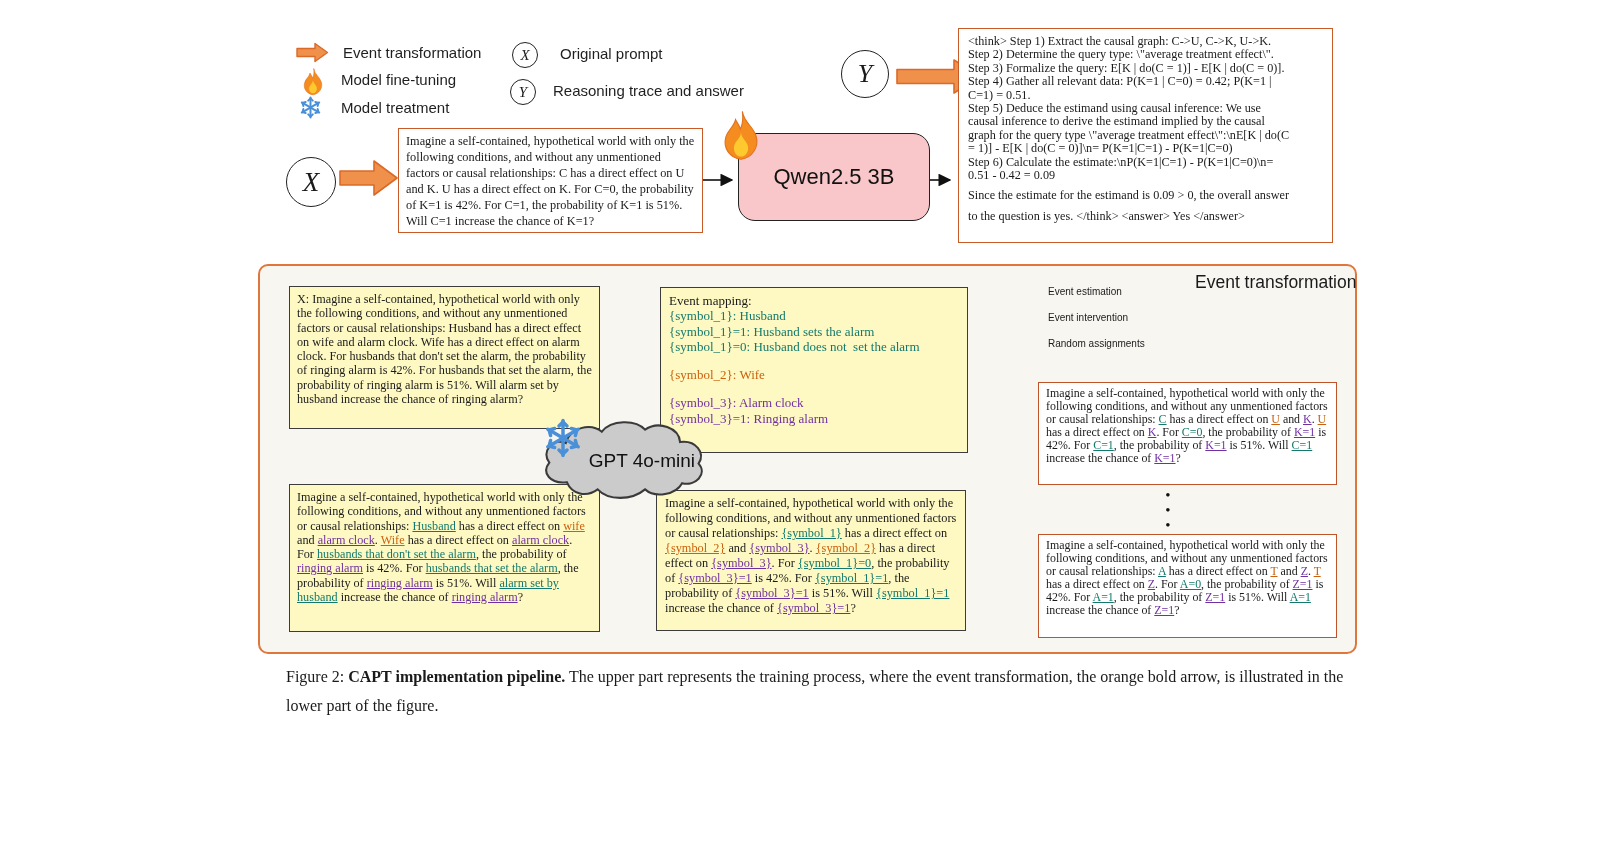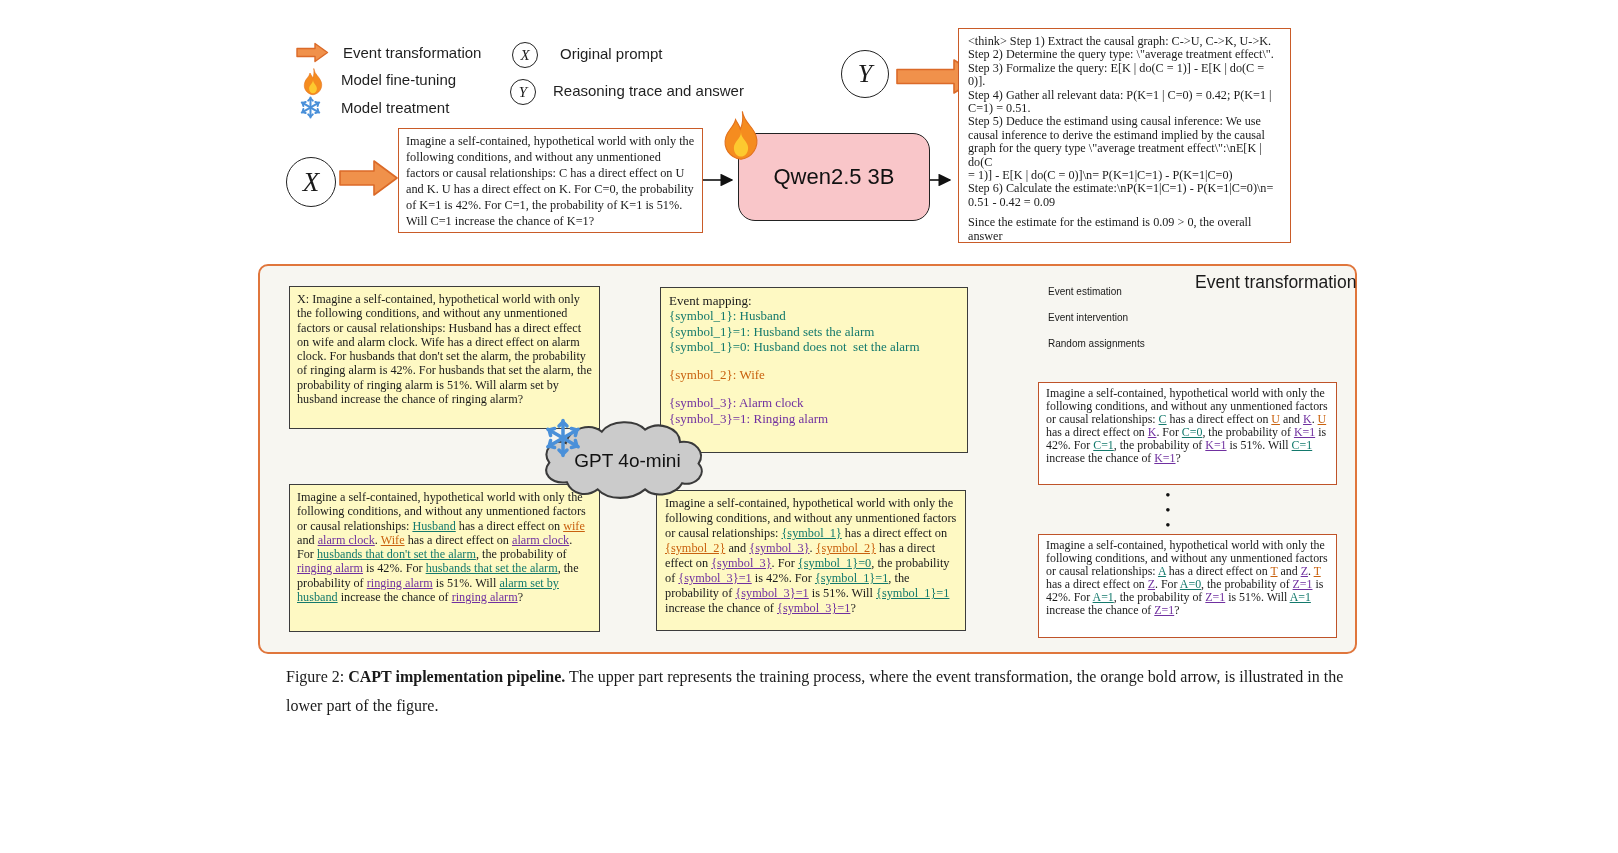--- a/index.html
+++ b/index.html
@@ -127,21 +127,21 @@
     <span class="sans model-label">Qwen2.5 3B</span>
   </div>
 
   <svg class="abs" style="left:718px;top:110px;" width="46" height="52" viewBox="0 0 32 38">
     <path d="M17 1 C18 9 25 12 27 19 C29.5 27 24 35 16 36 C8 35 2.5 28 5 19.5 C6.5 14.5 11 12 12 7 C13.5 10 15 11.5 15.5 14 C17.5 10 17.5 5 17 1 Z" fill="#f58c1f" stroke="#e2711d" stroke-width="0.8"></path>
     <path d="M16 16 C16 21 10.8 23 10.8 27.5 C10.8 31.5 13.2 34 16 34 C18.8 34 21.2 31.5 21.2 27.5 C21.2 23 16 21 16 16 Z" fill="#fdc92f"></path>
   </svg>
 
   <div class="abs sym-circle" style="left:841px;top:50px;width:46px;height:46px;font-size:26px;">Y</div>
 
-  <div class="abs tbox think" style="left:958px;top:28px;width:333px;height:215px;">
+  <div class="abs tbox think" style="left:958px;top:28px;width:375px;height:215px;">
       <div class="tline"><span>&lt;think&gt; Step 1) Extract the causal graph: C-&gt;U, C-&gt;K, U-&gt;K.</span></div>
       <div class="tline"><span>Step 2) Determine the query type: \"average treatment effect\".</span></div>
       <div class="tline"><span>Step 3) Formalize the query: E[K | do(C = 1)] - E[K | do(C = 0)].</span></div>
       <div class="tline"><span>Step 4) Gather all relevant data: P(K=1 | C=0) = 0.42; P(K=1 |</span></div>
       <div class="tline"><span>C=1) = 0.51.</span></div>
       <div class="tline"><span>Step 5) Deduce the estimand using causal inference: We use</span></div>
       <div class="tline"><span>causal inference to derive the estimand implied by the causal</span></div>
       <div class="tline"><span>graph for the query type \"average treatment effect\":\nE[K | do(C</span></div>
       <div class="tline"><span>= 1)] - E[K | do(C = 0)]\n= P(K=1|C=1) - P(K=1|C=0)</span></div>
       <div class="tline"><span>Step 6) Calculate the estimate:\nP(K=1|C=1) - P(K=1|C=0)\n=</span></div>
@@ -182,21 +182,21 @@
     <div>•</div>
     <div>•</div>
     <div>•</div>
   </div>
 
   <div class="abs obox rich-sm" style="left:1038px;top:534px;width:299px;height:104px;"><span>Imagine a self-contained, hypothetical world with only the following conditions, and without any unmentioned factors or causal relationships: </span><span class="c-teal useg">A</span><span> has a direct effect on </span><span class="c-orange useg">T</span><span> and </span><span class="c-purple useg">Z</span><span>. </span><span class="c-orange useg">T</span><span> has a direct effect on </span><span class="c-purple useg">Z</span><span>. For </span><span class="c-teal useg">A=0</span><span>, the probability of </span><span class="c-purple useg">Z=1</span><span> is 42%. For </span><span class="c-teal useg">A=1</span><span>, the probability of </span><span class="c-purple useg">Z=1</span><span> is 51%. Will </span><span class="c-teal useg">A=1</span><span> increase the chance of </span><span class="c-purple useg">Z=1</span><span>?</span></div>
 
   <svg class="abs" style="left:538px;top:416px;" width="175" height="85" viewBox="0 0 170 82">
     <path d="M28,64 C12,66 3,55 11,45 C3,35 13,21 27,26 C31,11 51,6 62,15 C71,3 95,3 104,13 C117,4 137,11 138,25 C153,23 163,35 156,46 C165,56 153,68 140,65 C134,76 114,80 104,71 C91,82 68,82 58,71 C47,79 33,76 28,64 Z" fill="#cbcbcb" stroke="#3a3a3a" stroke-width="2"></path>
   </svg>
-  <div class="abs sans" style="left:560px;top:450px;width:135px;text-align:center;font-size:19px;color:#111;">GPT 4o-mini</div>
+  <div class="abs sans" style="left:560px;top:450px;width:135px;text-align:right;font-size:19px;color:#111;">GPT 4o-mini</div>
   <svg class="abs" style="left:543px;top:418px;" width="40" height="40" viewBox="0 0 24 24">
     <g fill="none" stroke="#4a90d9" stroke-width="2.1" stroke-linecap="round">
       <g>
           <line x1="12" y1="1.5" x2="12" y2="22.5"></line>
           <path d="M9.6 4.8 L12 2.4 L14.4 4.8"></path>
           <path d="M9.6 19.2 L12 21.6 L14.4 19.2"></path>
         </g>
       <g transform="rotate(60 12 12)">
           <line x1="12" y1="1.5" x2="12" y2="22.5"></line>
           <path d="M9.6 4.8 L12 2.4 L14.4 4.8"></path>

